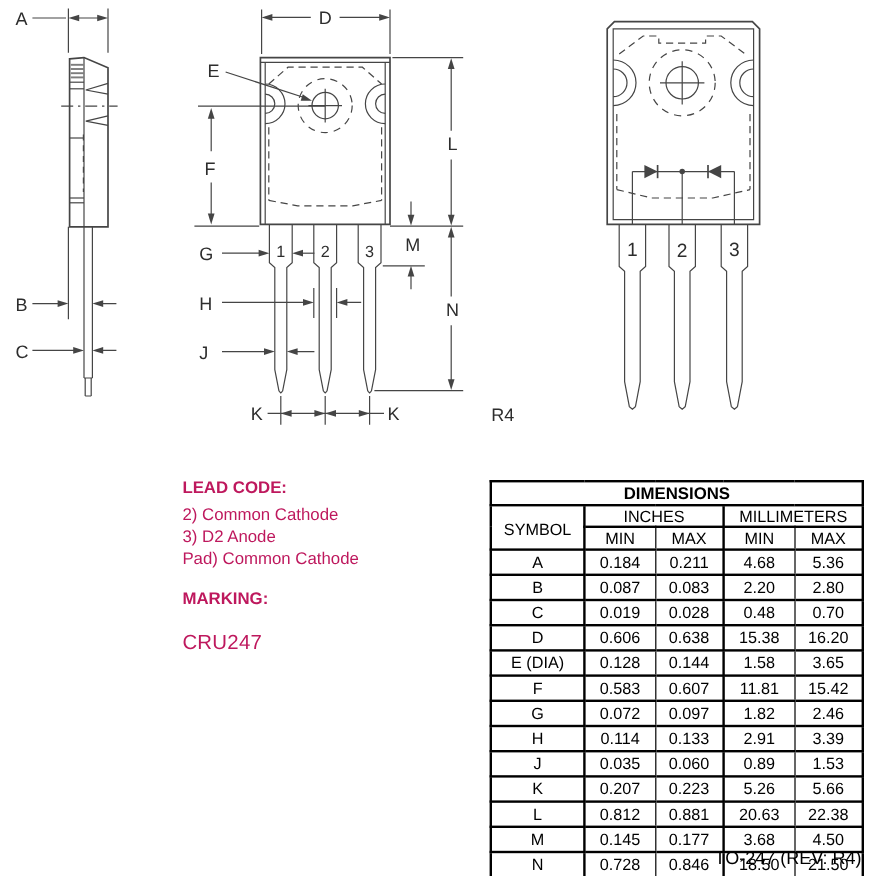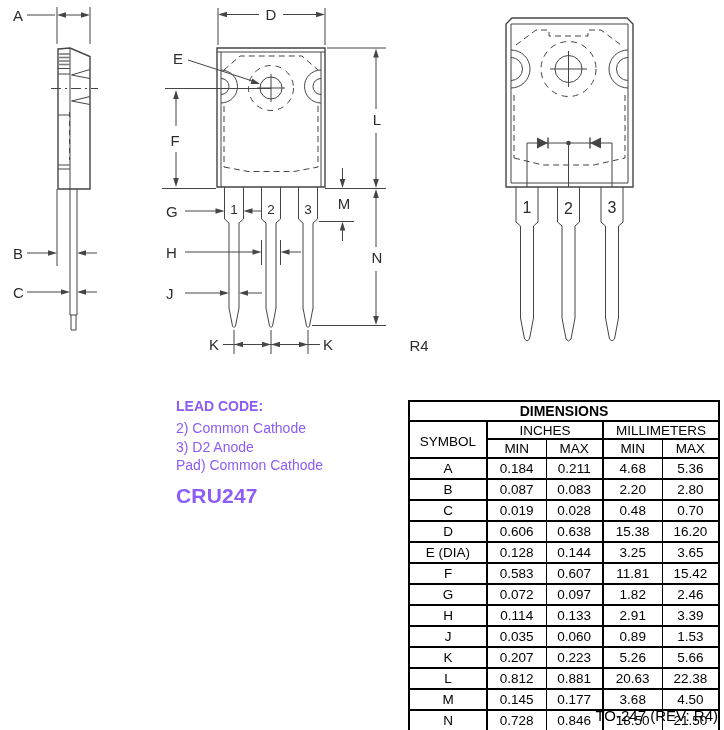--- a/index.html
+++ b/index.html
@@ -12,25 +12,25 @@
   .dash{stroke-dasharray:6 4;}
   .dash2{stroke-dasharray:6 5;}
   .cline{stroke-dasharray:10 4 2 4;}
   .hid{stroke-dasharray:5 4;}
   .arr{fill:var(--line);stroke:none;}
   .dimtxt{font-size:15px;}
   .pintxt{font-size:13.5px;}
   .pintxt2{font-size:16px;}
   .hatch{stroke:#7d7d7d;stroke-width:1.6;}
   
-  #leadcode{position:absolute;left:176px;top:398px;color:#8b5cf6;}
+  #leadcode{position:absolute;left:152px;top:398px;color:#be185d;}
   #leadcode .lc-title{font-weight:bold;font-size:14px;margin-bottom:5px;}
   #leadcode .lc-item{font-size:14px;line-height:18.6px;}
   #leadcode .mk-title{font-weight:bold;font-size:14px;margin-top:15px;}
-  #leadcode .mk-value{font-weight:bold;font-size:21px;margin-top:9px;letter-spacing:.2px;}
+  #leadcode .mk-value{font-weight:normal;font-size:17px;margin-top:20px;letter-spacing:.2px;}
   
   #dims{position:absolute;left:408px;top:400px;width:310px;border-collapse:collapse;
         table-layout:fixed;color:#000;}
   #dims td{border:2px solid var(--tborder);text-align:center;vertical-align:middle;
            padding:0;font-size:13.5px;height:19px;line-height:15px;}
   #dims td.thin-r{border-right-width:1px;margin-top:17px;}
   #dims td.thin-l{border-left-width:1px;}
   #dims td.tbl-title{font-weight:bold;font-size:14px;height:18px;border-radius:9px;}
   #dims td.grp{height:16px;}
   #dims td.sub{height:17px;}
@@ -256,20 +256,21 @@
       <text class="pintxt2" x="612" y="213" text-anchor="middle">3</text>
     </g>
   </svg>
 
   
   <div id="leadcode">
     <div class="lc-title">LEAD CODE:</div>
     <div class="lc-item">2) Common Cathode</div>
     <div class="lc-item">3) D2 Anode</div>
     <div class="lc-item">Pad) Common Cathode</div>
+    <div class="mk-title">MARKING:</div>
     <div class="mk-value">CRU247</div>
   </div>
 
   
   <table id="dims">
     <colgroup>
         <col style="width:78px">
         <col style="width:59px">
         <col style="width:57px">
         <col style="width:59px">
@@ -315,21 +316,21 @@
           <td>D</td>
           <td class="thin-r">0.606</td>
           <td class="thin-l">0.638</td>
           <td class="thin-r">15.38</td>
           <td class="thin-l">16.20</td>
         </tr>
       <tr>
           <td>E (DIA)</td>
           <td class="thin-r">0.128</td>
           <td class="thin-l">0.144</td>
-          <td class="thin-r">3.25</td>
+          <td class="thin-r">1.58</td>
           <td class="thin-l">3.65</td>
         </tr>
       <tr>
           <td>F</td>
           <td class="thin-r">0.583</td>
           <td class="thin-l">0.607</td>
           <td class="thin-r">11.81</td>
           <td class="thin-l">15.42</td>
         </tr>
       <tr>

